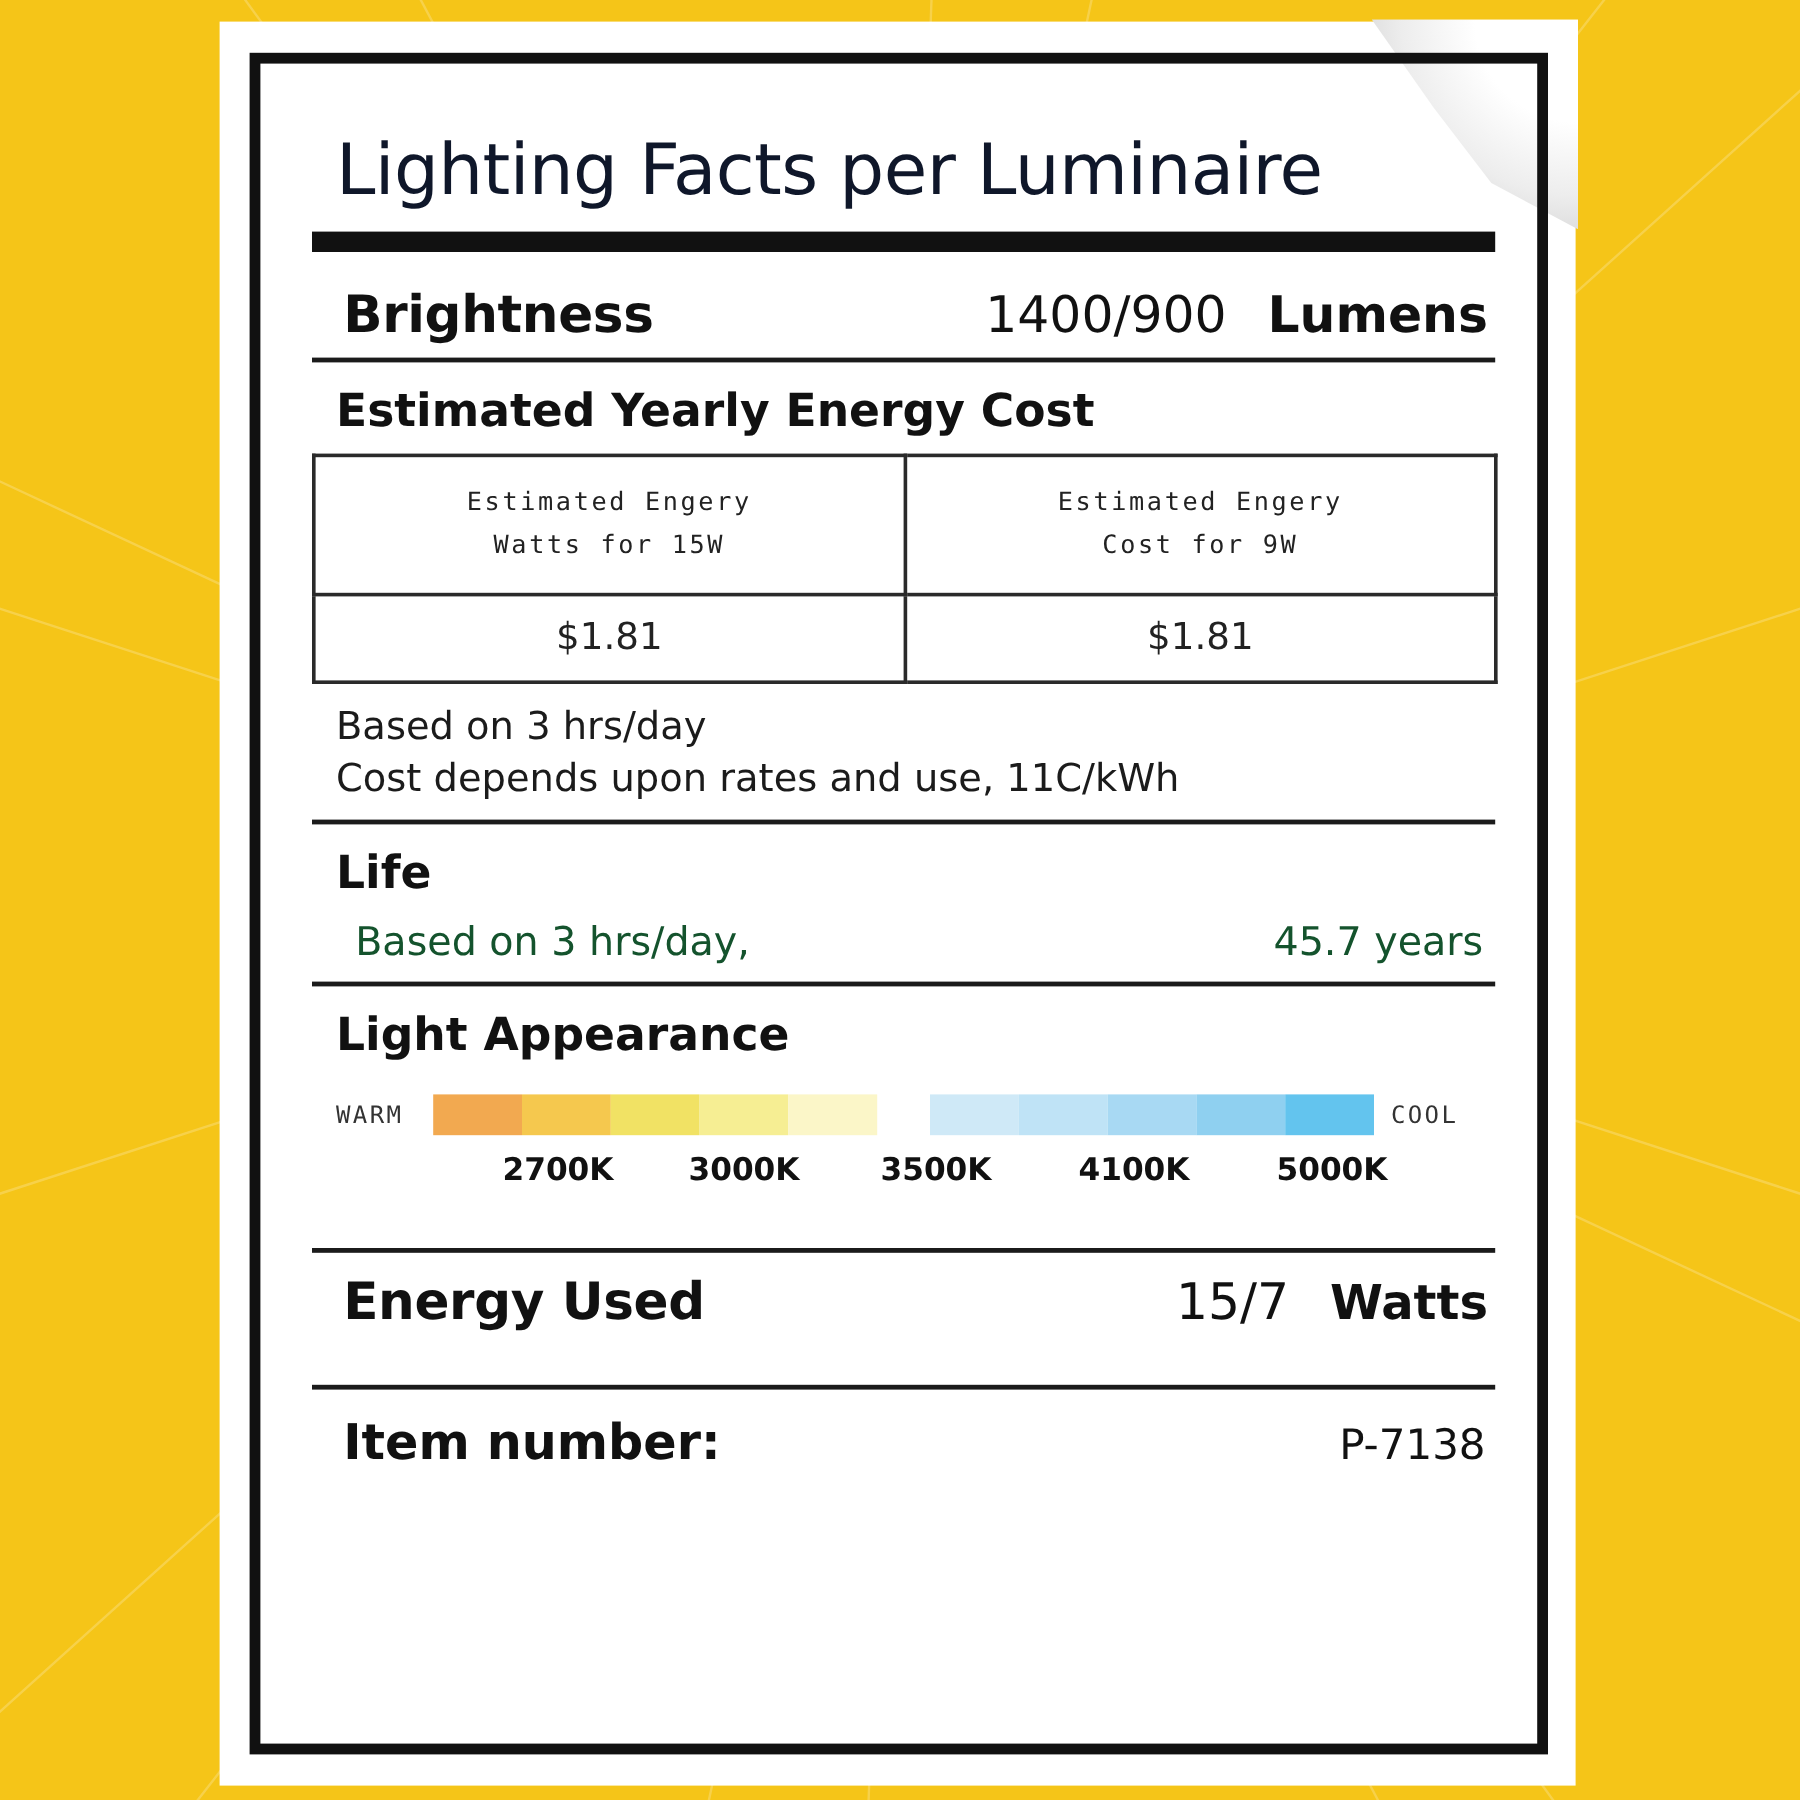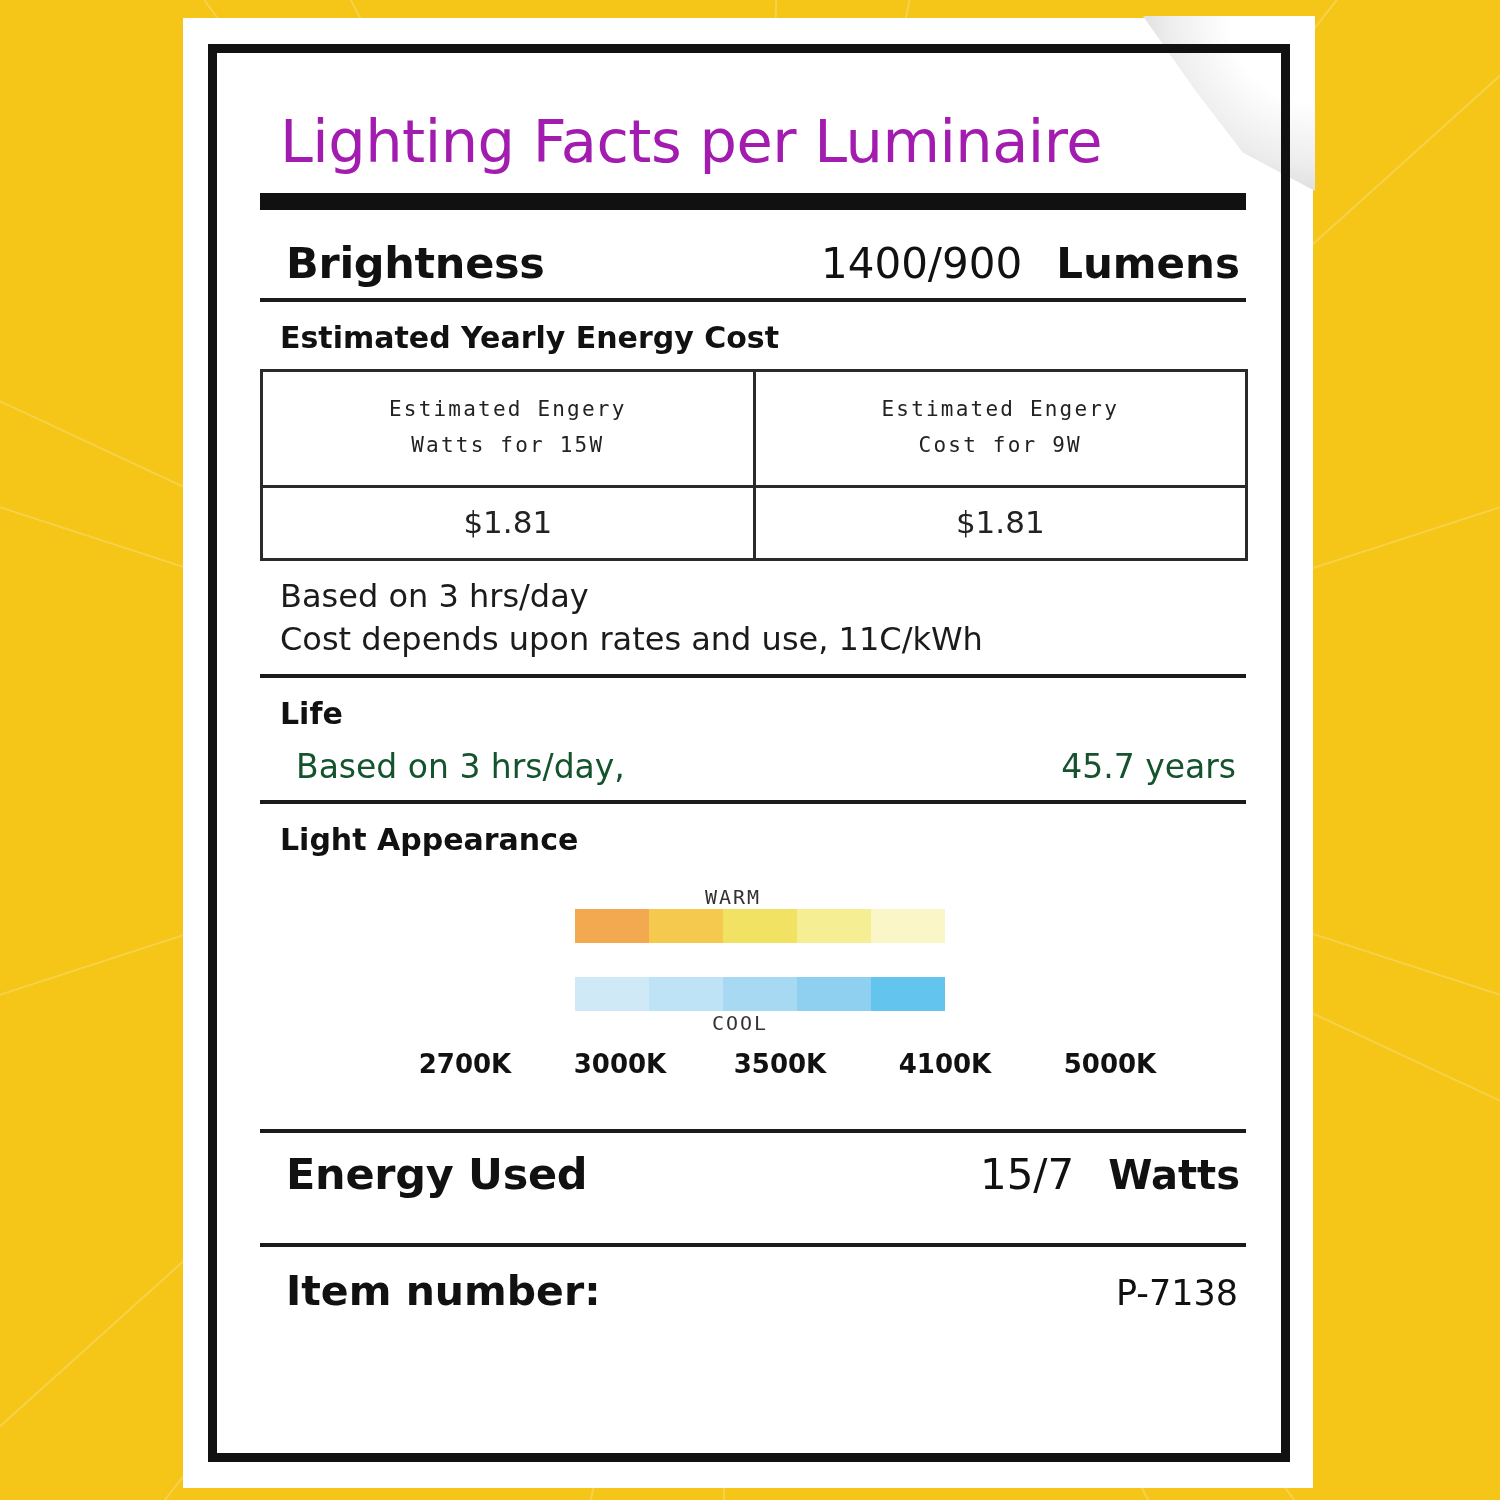--- a/index.html
+++ b/index.html
@@ -82,21 +82,21 @@
     position: absolute;
     left: 258px;
     top: 110px;
     width: 990px;
     box-sizing: border-box;
   }
 
   .title {
     font-size: 59px;
     font-weight: 400;
-    color: #a21caf;
+    color: #0f172a;
     letter-spacing: -0.5px;
     line-height: 1.1;
     margin: 0 0 18px 22px;
   }
 
   .rule-thick {
     height: 17px;
     background: #111;
     width: 986px;
     margin: 0 0 28px 2px;
@@ -130,21 +130,21 @@
     letter-spacing: 0px;
   }
   .brightness-unit {
     font-size: 42px;
     font-weight: 700;
     color: #111;
     margin-left: 34px;
   }
 
   .subheading {
-    font-size: 30px;
+    font-size: 38px;
     font-weight: 700;
     color: #111;
     padding: 8px 0 10px 22px;
   }
 
   table.cost {
     border-collapse: collapse;
     width: 988px;
     margin: 4px 0 0 2px;
     table-layout: fixed;
@@ -186,21 +186,20 @@
   
   .appearance-wrap {
     position: relative;
     padding: 18px 0 4px 0;
     margin-left: 22px;
     width: 960px;
   }
   .scale-row {
     display: flex;
     align-items: center;
-    flex-direction: column;
   }
   .warm-label, .cool-label {
     font-size: 20px;
     letter-spacing: 2px;
     color: #333;
     font-family: "DejaVu Sans Mono", monospace;
   }
   .warm-label { width: 110px; text-align: left; }
   .cool-label { width: 110px; text-align: left; padding-left: 14px; }
 

